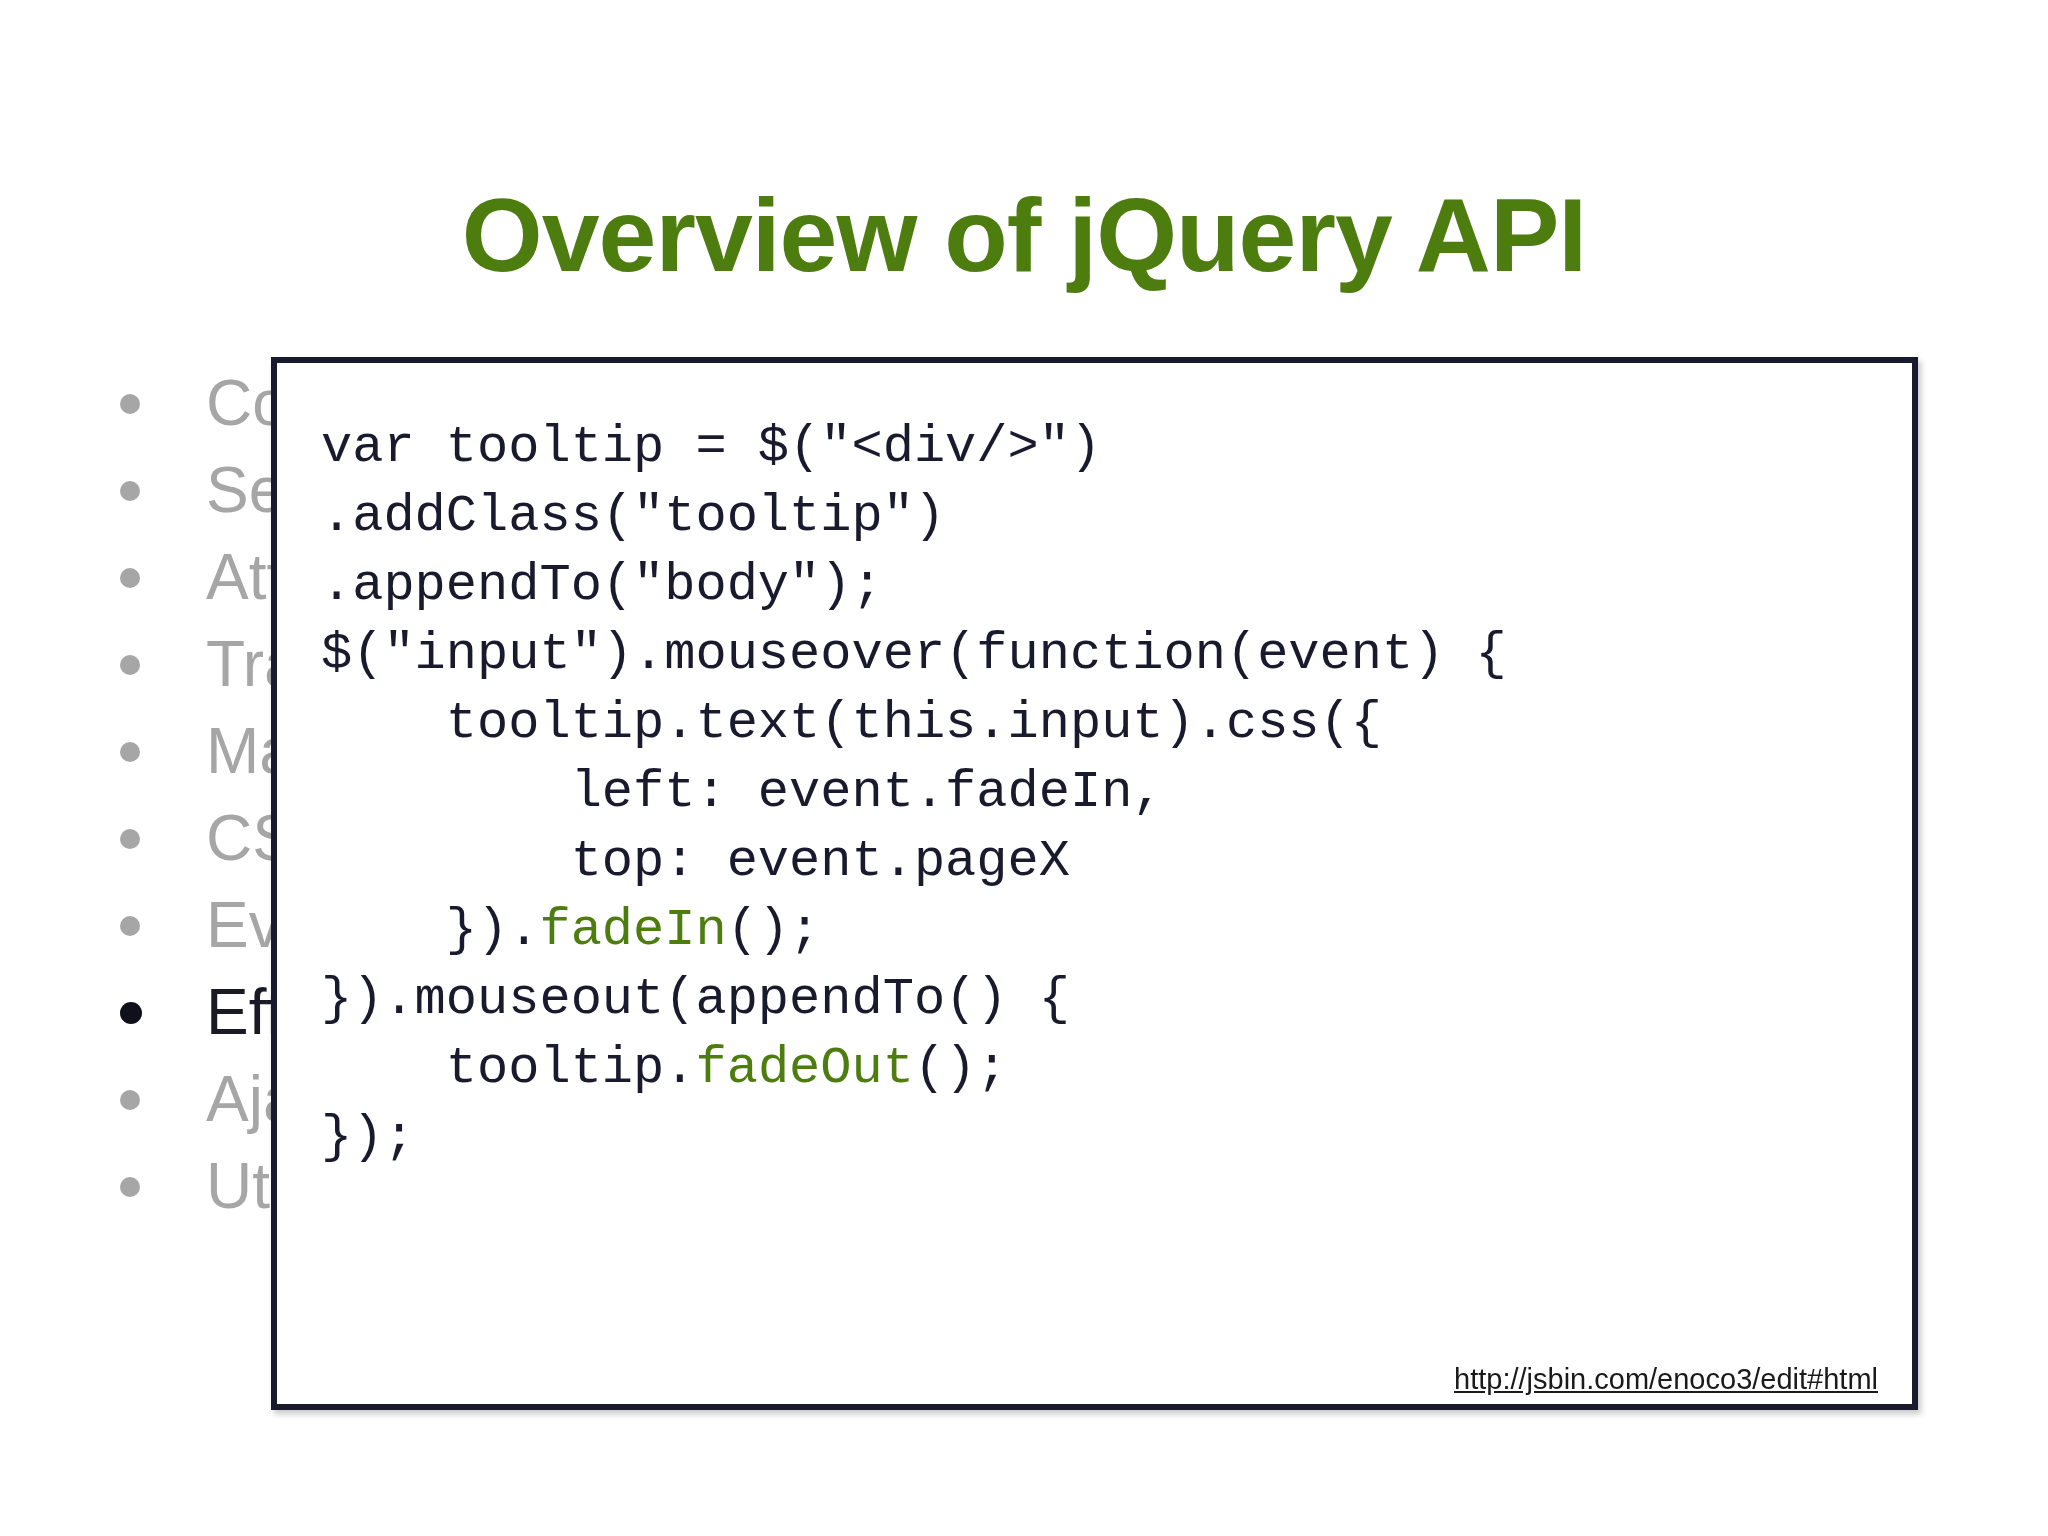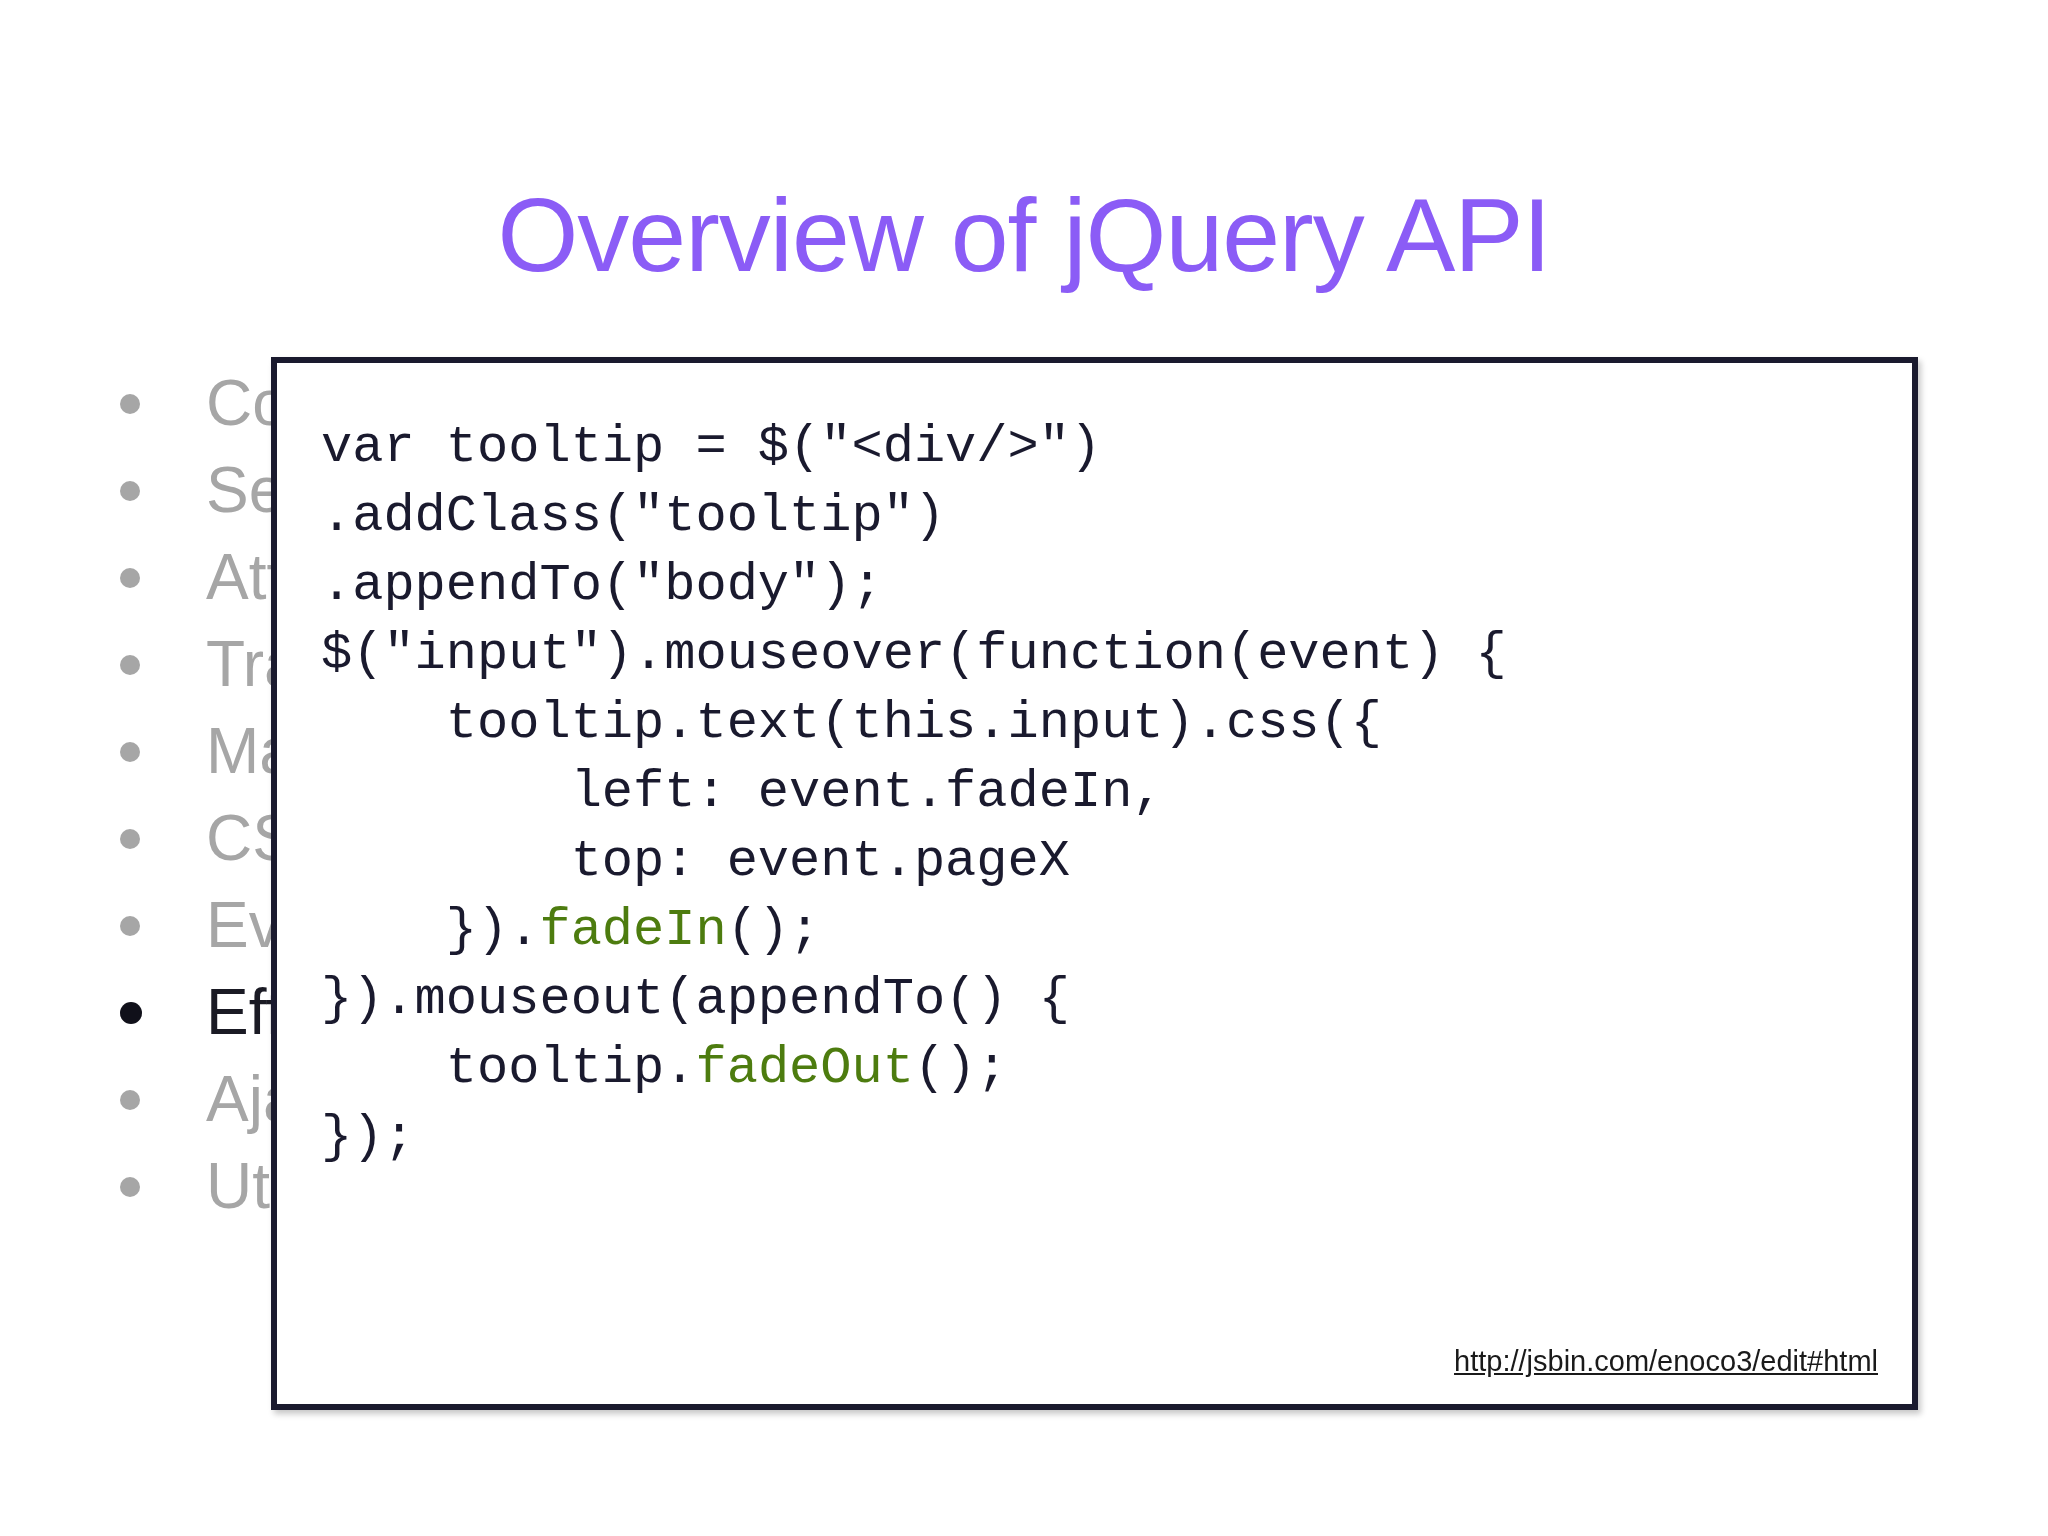--- a/index.html
+++ b/index.html
@@ -16,23 +16,23 @@
     font-family: "Liberation Sans", sans-serif;
   }
 
   
   #slide-title {
     position: absolute;
     left: 0;
     top: 108px;
     width: 2048px;
     text-align: center;
-    color: #8b5cf6;
+    color: #4d7c0f;
     font-size: 104px;
-    font-weight: 400;
+    font-weight: 700;
     letter-spacing: -1px;
     line-height: 1.1;
     white-space: nowrap;
   }
 
   
   #agenda-list {
     position: absolute;
     left: 120px;
     top: 360px;
@@ -97,21 +97,21 @@
     letter-spacing: 0px;
   }
   #code-text .hl {
     color: #4d7c0f;
   }
 
   
   #source-link {
     position: absolute;
     right: 34px;
-    bottom: 26px;
+    bottom: 8px;
     font-family: "Liberation Sans", sans-serif;
     font-size: 29px;
     color: #1a1a1a;
     text-decoration: underline;
     white-space: nowrap;
   }
 </style>
 </head>
 <body>
 

